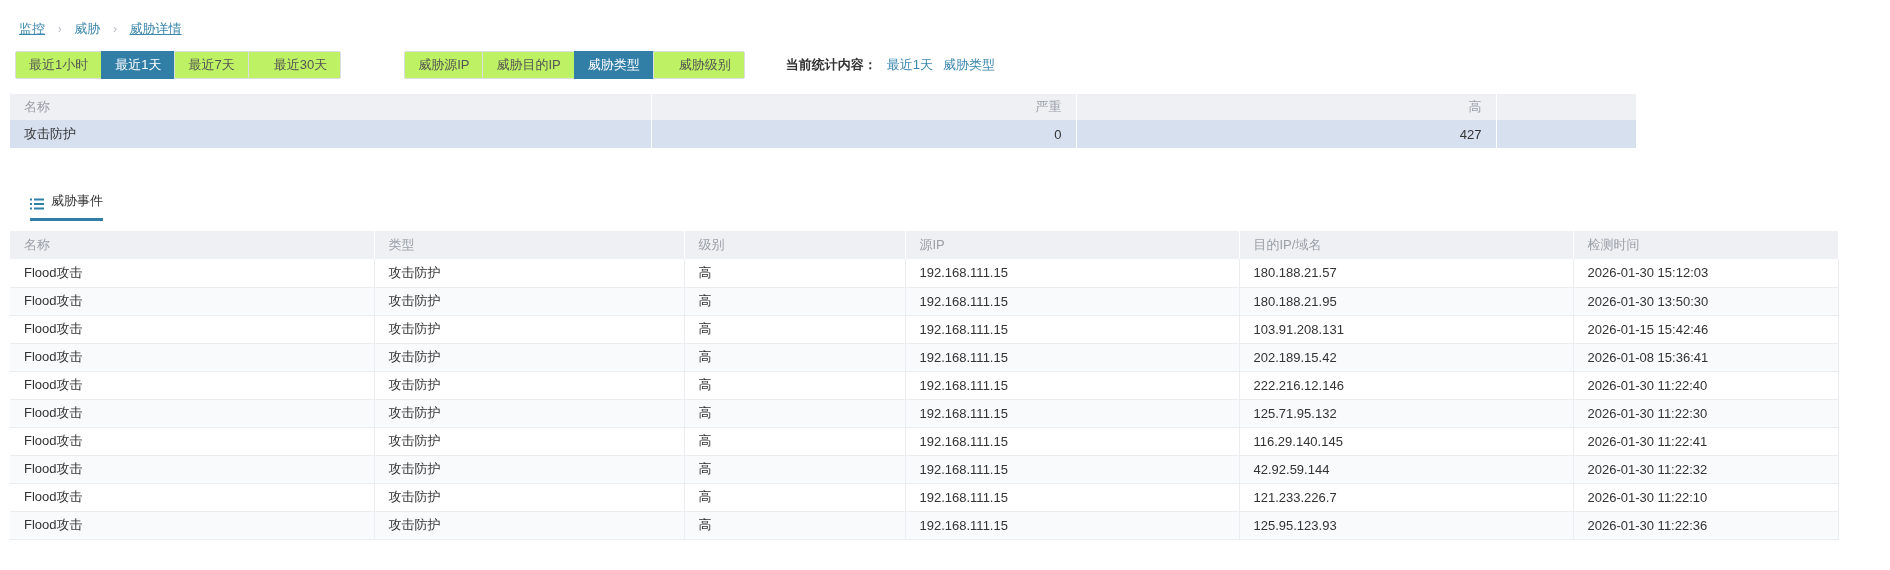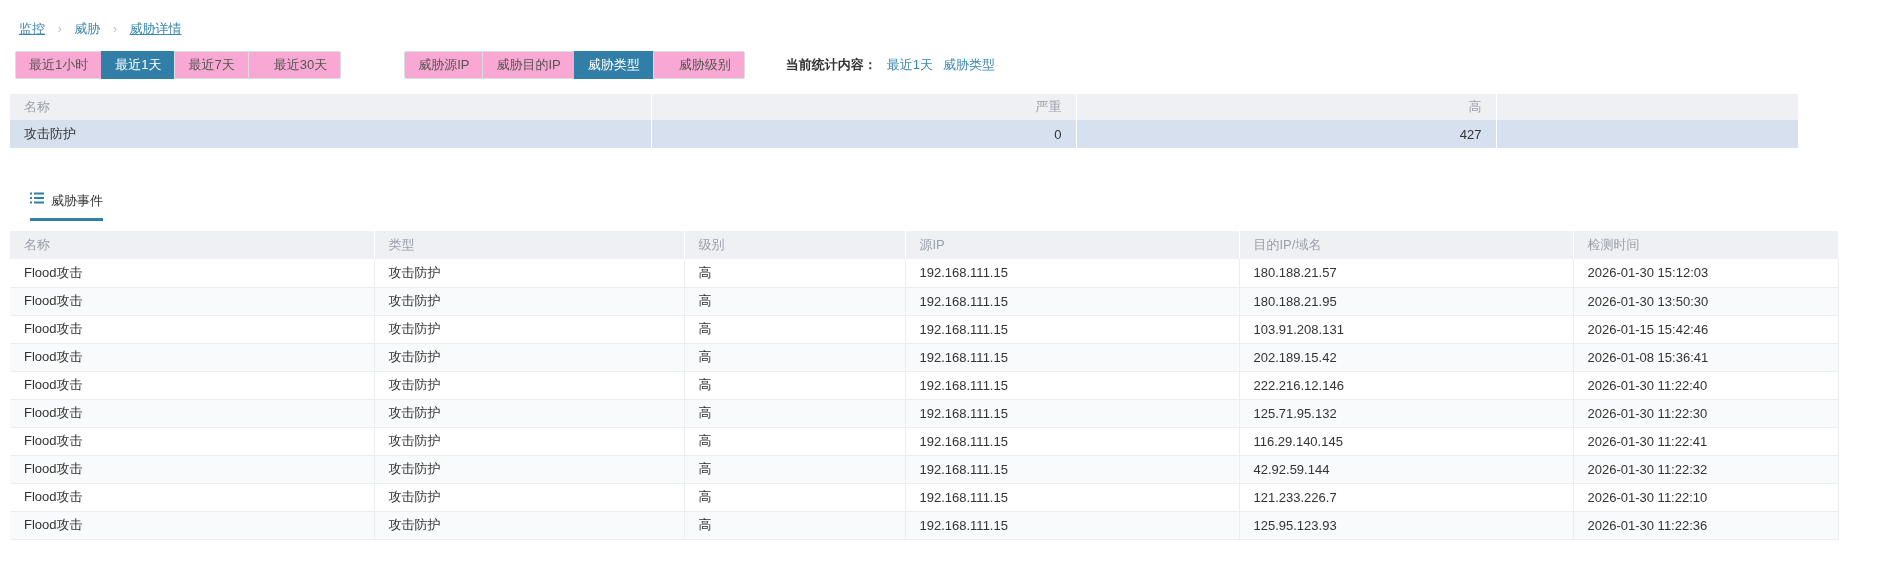--- a/index.html
+++ b/index.html
@@ -13,53 +13,53 @@
   
   .breadcrumb { padding:20px 0 0 19px; font-size:13px; }
   .crumb { color:#3a87ad; text-decoration:none; cursor:pointer; }
   .crumb.u { text-decoration:underline; }
   .crumb-sep { color:#b9bec5; margin:0 9px; font-size:12px; }
 
   
   .toolbar { display:flex; align-items:center; margin:13px 0 0 15px; }
   .btn-group { display:flex; }
   .btn {
-    height:28px; padding:0 13px; background:#f9a8d4;
+    height:28px; padding:0 13px; background:#bef264;
     border:1px solid #dadde1; color:#555; font-size:13px;
     display:flex; align-items:center; cursor:pointer; margin-left:-1px;
     white-space:nowrap;
   }
   .btn:first-child { margin-left:0; border-radius:2px 0 0 2px; }
   .btn:last-child { border-radius:0 2px 2px 0;padding-left:25px; }
   .btn.active { background:#317ea7; border-color:#317ea7; color:#fff; }
   .group-gap { margin-left:63px; }
   .summary-text { margin-left:41px; font-weight:bold; color:#333; white-space:nowrap; }
   .summary-link { color:#3a87ad; font-weight:normal; margin-left:10px; cursor:pointer; white-space:nowrap; }
 
   
-  table { border-collapse:collapse; table-layout:fixed; width:1788px; margin-left:10px; }
+  table { border-collapse:collapse; table-layout:fixed; width:1626px; margin-left:10px; }
   th {
     background:#eef0f4; color:#9a9ea7; font-weight:normal; font-size:13px;
     text-align:left; padding:0 14px; border-right:1px solid #fff;
   }
   th:last-child { border-right:none; }
   td { padding:0 14px; font-size:13px; color:#333; overflow:hidden; white-space:nowrap; }
   .num { text-align:right; }
 
   
   .summary-table { margin-top:15px; }
   .summary-table th { height:26px; }
   .summary-table td { height:28px; }
   .summary-table tr.selected td { background:#d7e0ef; border-right:1px solid #fff; }
   .summary-table tr.selected td:last-child { border-right:none; }
 
   
   .tab-row { margin:44px 0 0 30px; }
   .tab {
-    display:inline-flex; align-items:flex-start; gap:7px;
+    display:inline-flex; align-items:flex-end; gap:7px;
     padding-bottom:8px; border-bottom:3px solid #317ea7;
     color:#333; cursor:pointer;
   }
   .tab .icon { display:inline-flex; }
 
   
   .events-table { margin-top:10px; }
   .events-table th { height:28px; }
   .events-table td { height:28px; border-bottom:1px solid #ebedf0; border-right:1px solid #ebedf0; }
   .events-table td:last-child { border-right:none; }

